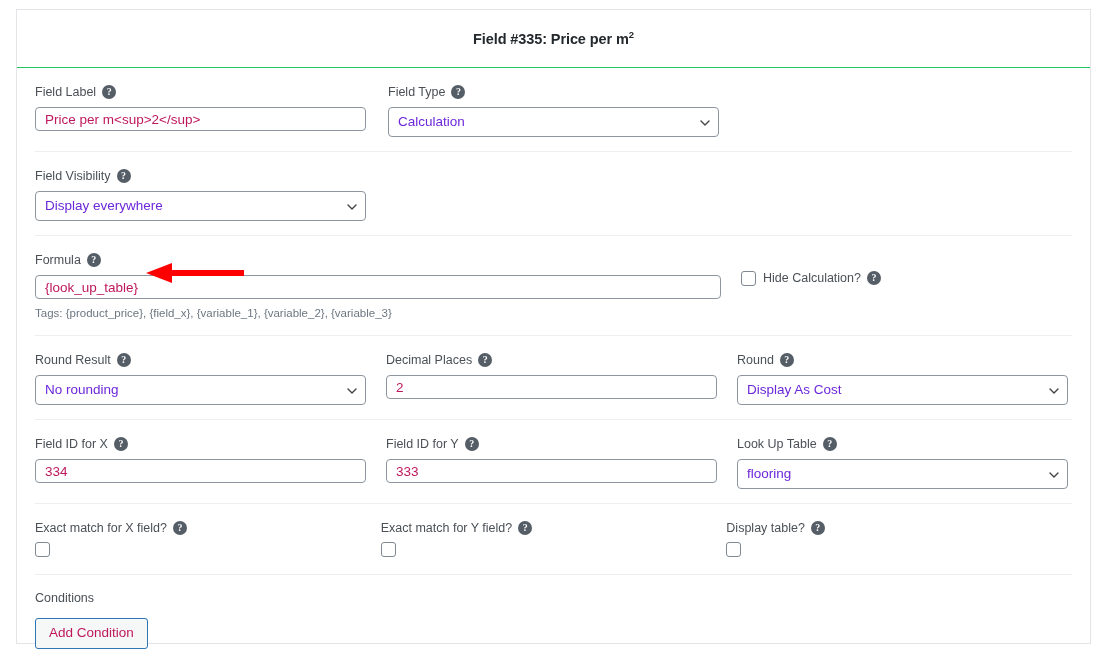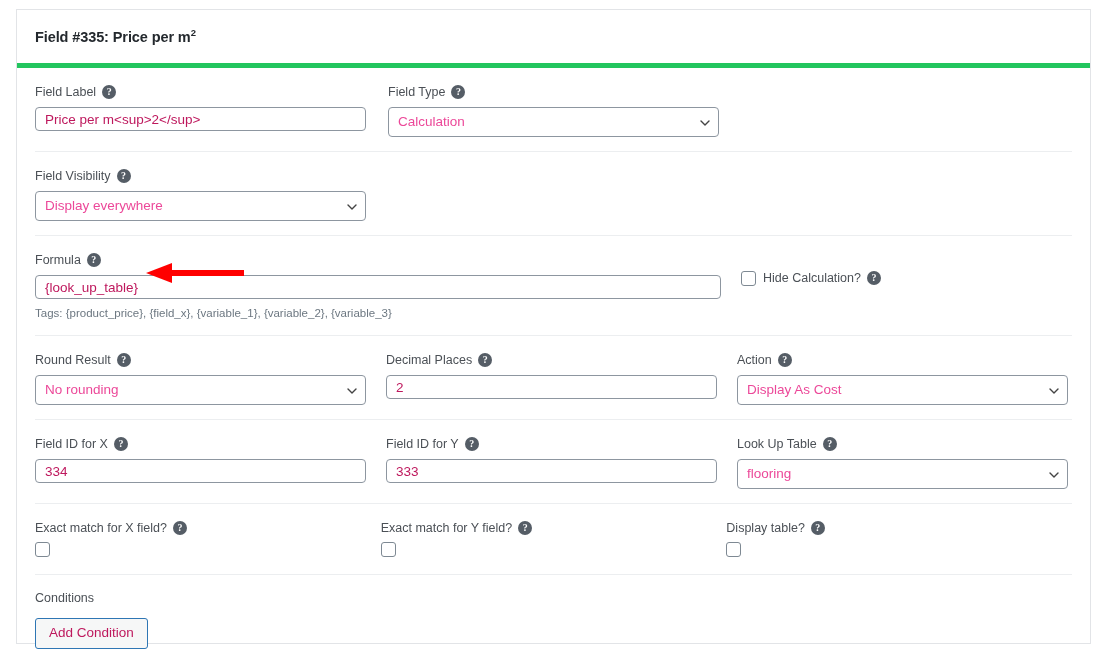--- a/index.html
+++ b/index.html
@@ -26,22 +26,23 @@
     background: #fff;
     border: 1px solid #e2e4e7;
     box-sizing: border-box;
   }
 
   .panel-header {
     height: 58px;
     padding: 0 18px;
     display: flex;
     align-items: center;
-    border-bottom: 5px solid #22c55e;
-    box-sizing: border-box;
+    border-bottom: 1px solid #22c55e;
+    box-sizing: border-box;
+    justify-content: center;
   }
   .panel-title {
     font-size: 14.5px;
     font-weight: bold;
     color: #23282d;
     letter-spacing: -0.1px;
   }
   .panel-title sup {
     font-size: 9.5px;
     vertical-align: super;
@@ -124,21 +125,21 @@
     display: block;
     width: 100%;
     height: 30px;
     box-sizing: border-box;
     padding: 3px 28px 3px 9px;
     border: 1px solid #8d96a0;
     border-radius: 4px;
     background: #fff;
     font-family: "Liberation Sans", sans-serif;
     font-size: 13.5px;
-    color: #ec4899;
+    color: #6d28d9;
     outline: none;
     line-height: 22px;
   }
   .chev {
     position: absolute;
     right: 10px;
     top: 11px;
     width: 9px;
     height: 9px;
     pointer-events: none;
@@ -300,21 +301,21 @@
       </div>
       <div class="col col-b">
         <div class="field-label">
           <span class="lbl-text">Decimal Places</span>
           <span class="help-icon">?</span>
         </div>
         <input class="text-input" type="text" value="2" style="">
       </div>
       <div class="col col-c">
         <div class="field-label">
-          <span class="lbl-text">Action</span>
+          <span class="lbl-text">Round</span>
           <span class="help-icon">?</span>
         </div>
         <div class="select-wrap">
           <select class="select-input">
             <option>Display As Cost</option>
           </select>
           <span class="chev">
             <svg viewBox="0 0 10 10" width="10" height="10">
                 <path d="M1 3 L5 7 L9 3" fill="none" stroke="#444" stroke-width="1.4" stroke-linecap="round" stroke-linejoin="round"></path>
               </svg>

